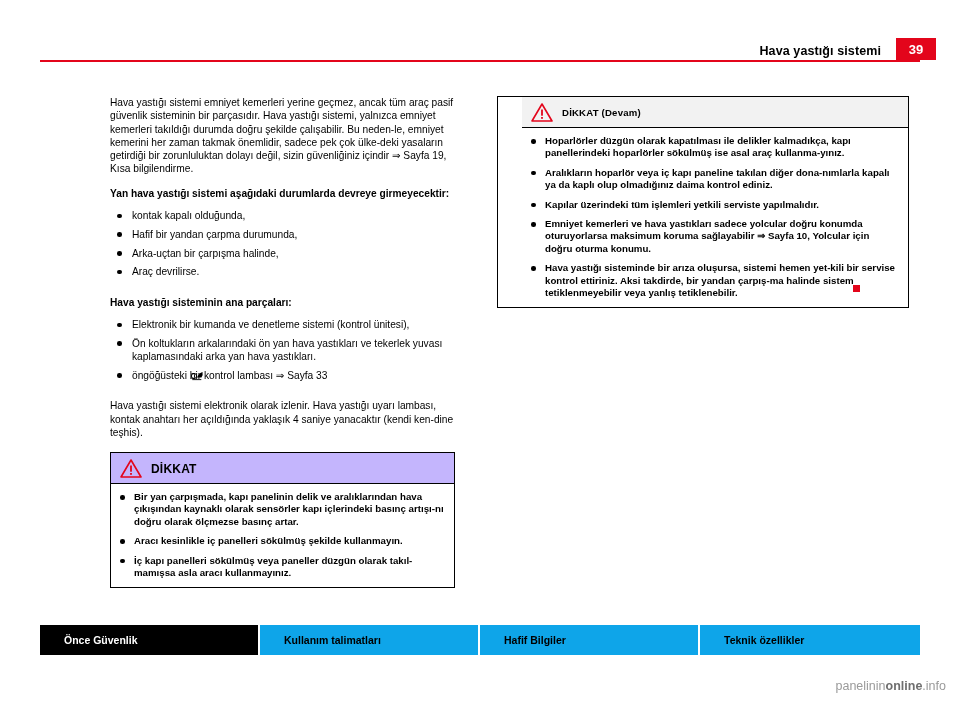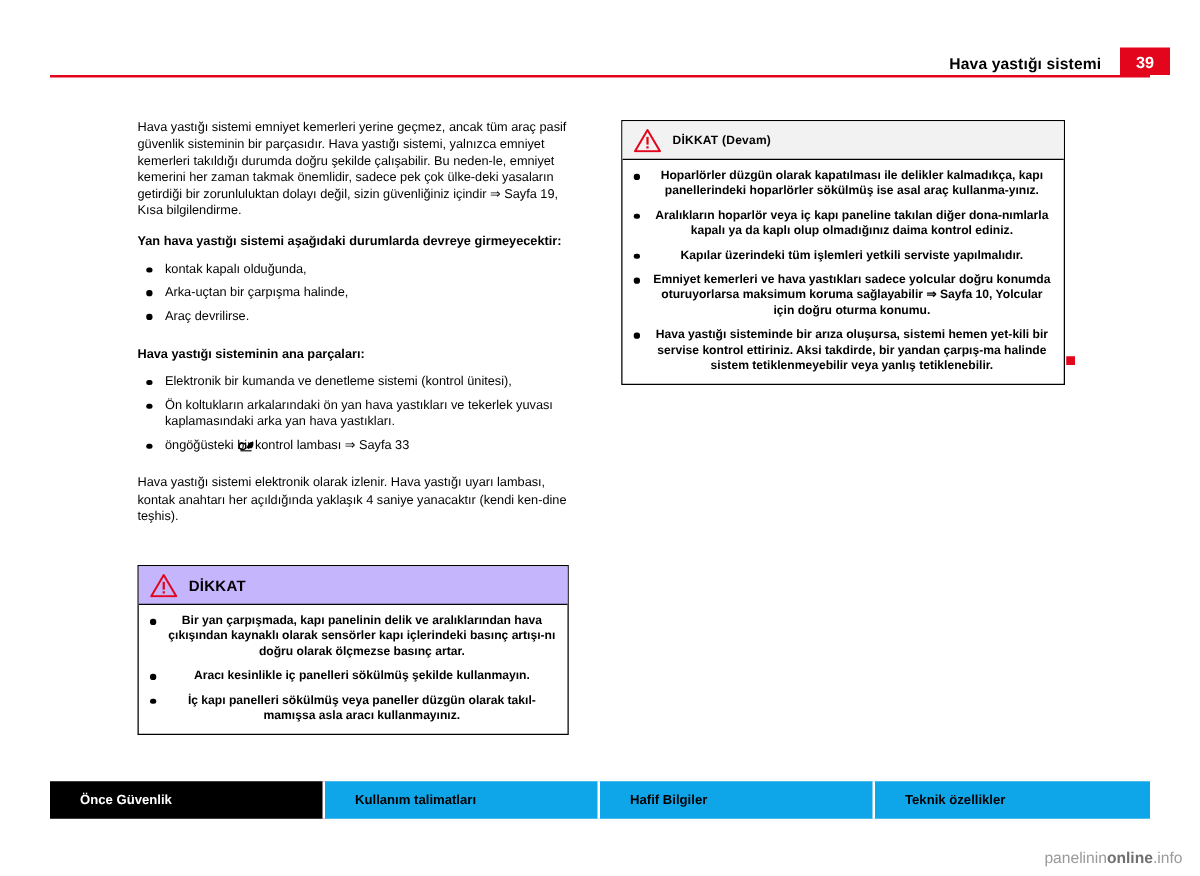--- a/index.html
+++ b/index.html
@@ -126,21 +126,20 @@
   .wb-body {
     padding: 7px 9px 8px 9px;
   }
   .wb-body p {
     margin: 0 0 7px 0;
     font-size: 9.7px;
     line-height: 12.4px;
     font-weight: bold;
     position: relative;
     padding-left: 14px;
-    text-align: center;
   }
   .wb-body p:last-child { margin-bottom: 0; }
   .wb-body p .dot {
     position: absolute;
     left: 0px;
     top: 4px;
     width: 4.5px;
     height: 4.5px;
     border-radius: 50%;
     background: #000;
@@ -156,21 +155,22 @@
   .left-warnbox {
     position: absolute;
     left: 110px;
     top: 452px;
     width: 345px;
   }
   .right-warnbox {
     position: absolute;
     left: 497px;
     top: 96px;
-    width: 355px;
+    width: 412px;
+    padding-left: 24px;
   }
   .red-square {
     position: absolute;
     left: 853px;
     top: 285px;
     width: 7px;
     height: 7px;
     background: #e3051b;
   }
 
@@ -227,20 +227,21 @@
   <div class="page-number-box">39</div>
   <div class="header-rule"></div>
 
   <div class="col-left">
     <p class="body">Hava yastığı sistemi emniyet kemerleri yerine geçmez, ancak tüm araç pasif güvenlik sisteminin bir parçasıdır. Hava yastığı sistemi, yalnızca emniyet kemerleri takıldığı durumda doğru şekilde çalışabilir. Bu neden-le, emniyet kemerini her zaman takmak önemlidir, sadece pek çok ülke-deki yasaların getirdiği bir zorunluluktan dolayı değil, sizin güvenliğiniz içindir ⇒ Sayfa 19, Kısa bilgilendirme.</p>
 
     <p class="body bold tight">Yan hava yastığı sistemi aşağıdaki durumlarda devreye girmeyecektir:</p>
 
     <ul class="bullets">
       <li><span class="dot"></span><span>kontak kapalı olduğunda,</span></li>
+      <li><span class="dot"></span><span>Hafif bir yandan çarpma durumunda,</span></li>
       <li><span class="dot"></span><span>Arka-uçtan bir çarpışma halinde,</span></li>
       <li><span class="dot"></span><span>Araç devrilirse.</span></li>
     </ul>
 
     <div class="gap8"></div>
 
     <p class="body bold tight">Hava yastığı sisteminin ana parçaları:</p>
 
     <ul class="bullets">
       <li><span class="dot"></span><span>Elektronik bir kumanda ve denetleme sistemi (kontrol ünitesi),</span></li>

